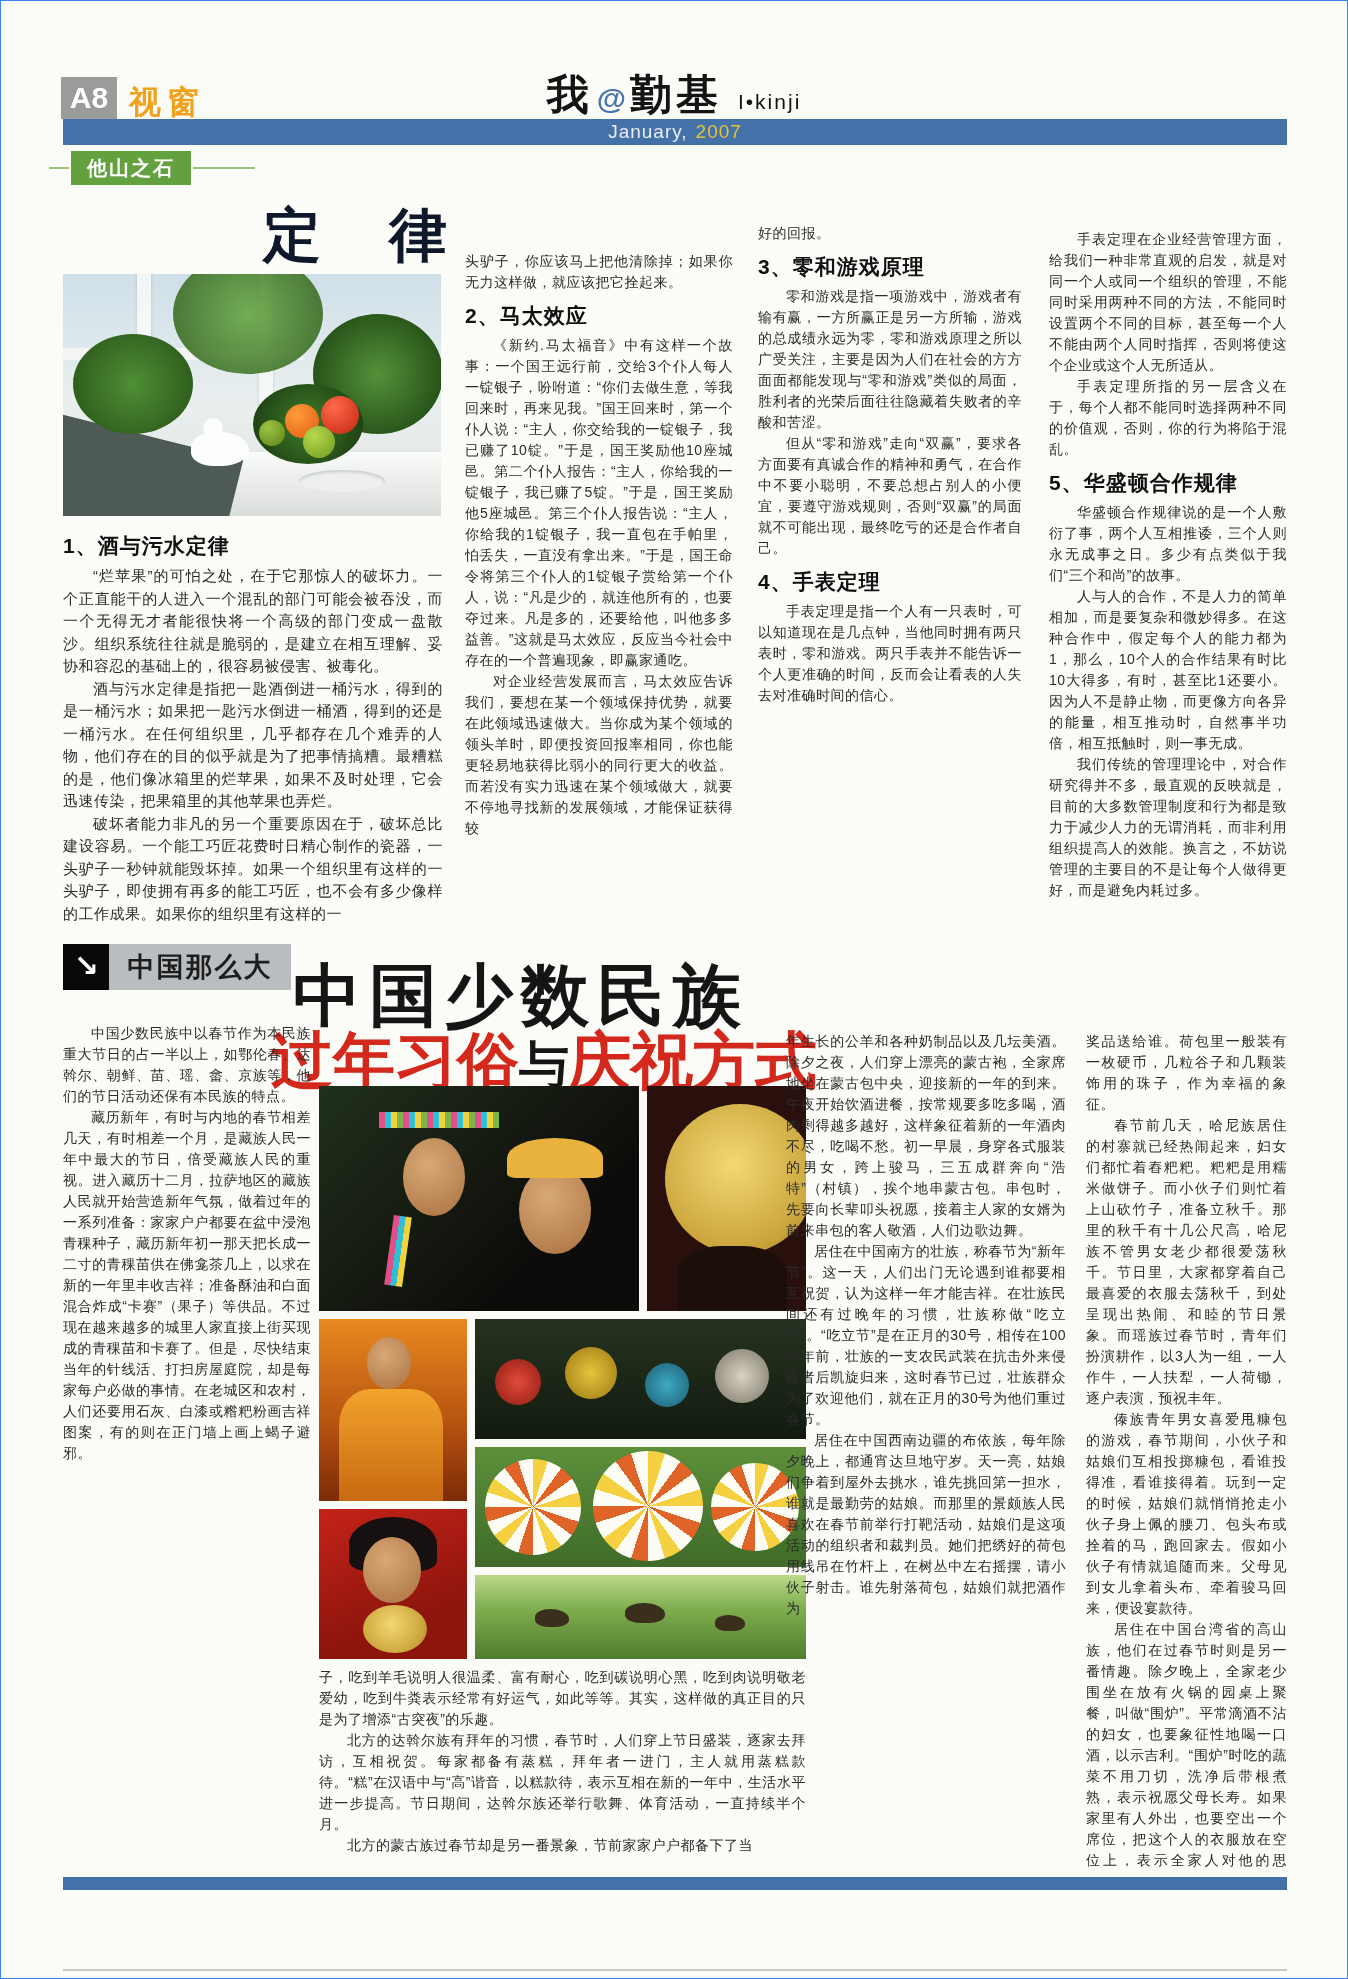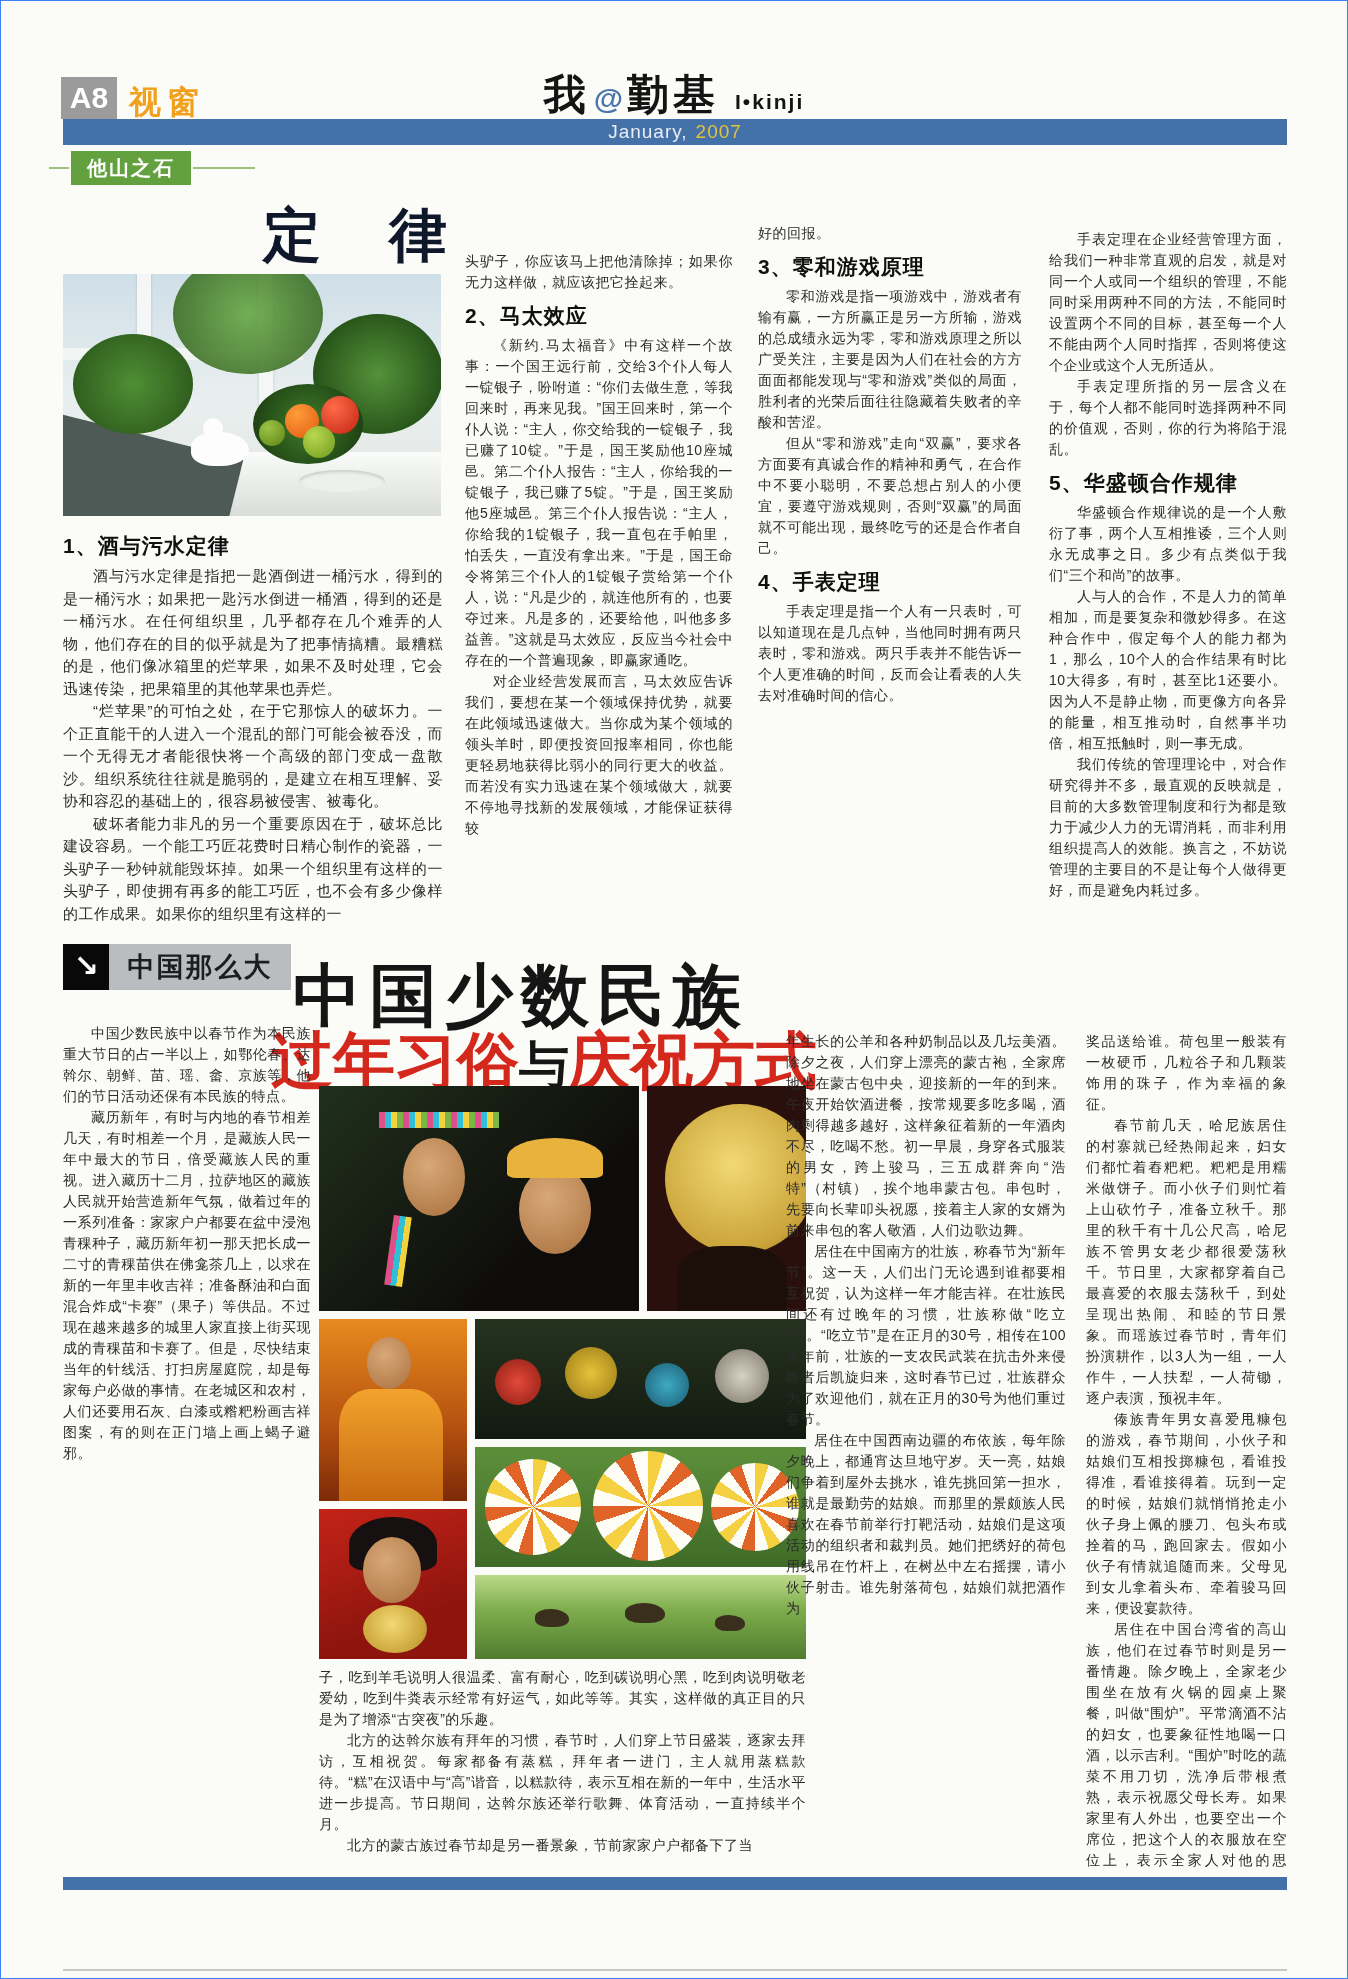--- a/index.html
+++ b/index.html
@@ -10,21 +10,21 @@
   }
   .abs { position:absolute; }
 
   
   .pageno { left:60px; top:76px; width:56px; height:42px; background:#9b9b9b;
     color:#fff; font-size:30px; font-weight:900; text-align:center; line-height:42px; }
   .secname { left:128px; top:80px; color:#f0a11e; font-size:32px; font-weight:900; letter-spacing:6px; }
   .masthead { left:0; right:0; top:66px; display:flex; justify-content:center; align-items:baseline; }
   .mh-cn { font-size:42px; font-weight:900; color:#141414; letter-spacing:4px; }
   .mh-at { font-size:30px; font-weight:900; color:#4a74ad; margin:0 4px; }
-  .mh-latin { font-size:21px; font-weight:700; color:#141414; margin-left:16px; letter-spacing:2px; }
+  .mh-latin { font-size:21px; font-weight:400; color:#141414; margin-left:16px; letter-spacing:2px; }
   .datebar { left:62px; top:118px; width:1224px; height:26px; background:#4472a8;
     display:flex; justify-content:center; align-items:center; gap:8px;
     font-size:19px; letter-spacing:1px; }
   .datebar .m { color:#e8edf4; } .datebar .y { color:#e3c23c; }
 
   
   .laws-badge { left:70px; top:150px; width:120px; height:34px; background:#63a13e;
     color:#fff; font-size:20px; font-weight:900; text-align:center; line-height:34px; letter-spacing:2px; }
   .rule-l { left:48px; top:166px; width:20px; height:2px; background:#9cc27e; }
   .rule-r { left:192px; top:166px; width:62px; height:2px; background:#9cc27e; }
@@ -126,22 +126,22 @@
     <div class="ph duck-head" style="left:140px;top:144px;position:absolute;"></div>
     <div class="ph plate" style="left:236px;top:196px;position:absolute;"></div>
     <div class="ph blob" style="left:222px;top:130px;width:34px;height:34px;background:radial-gradient(circle at 35% 30%,#ff9c3a,#e05a10);"></div>
     <div class="ph blob" style="left:258px;top:122px;width:38px;height:38px;background:radial-gradient(circle at 35% 30%,#ff6a4a,#c22410);"></div>
     <div class="ph blob" style="left:240px;top:152px;width:32px;height:32px;background:radial-gradient(circle at 35% 30%,#b8d84e,#6f9a1e);"></div>
     <div class="ph blob" style="left:196px;top:146px;width:26px;height:26px;background:radial-gradient(circle at 35% 30%,#9cc344,#5d8418);"></div>
   </div>
 
   <div class="abs body laws-col1">
     <div class="law-h">1、酒与污水定律</div>
+    <p>“烂苹果”的可怕之处，在于它那惊人的破坏力。一个正直能干的人进入一个混乱的部门可能会被吞没，而一个无得无才者能很快将一个高级的部门变成一盘散沙。组织系统往往就是脆弱的，是建立在相互理解、妥协和容忍的基础上的，很容易被侵害、被毒化。</p>
     <p>酒与污水定律是指把一匙酒倒进一桶污水，得到的是一桶污水；如果把一匙污水倒进一桶酒，得到的还是一桶污水。在任何组织里，几乎都存在几个难弄的人物，他们存在的目的似乎就是为了把事情搞糟。最糟糕的是，他们像冰箱里的烂苹果，如果不及时处理，它会迅速传染，把果箱里的其他苹果也弄烂。</p>
-    <p>“烂苹果”的可怕之处，在于它那惊人的破坏力。一个正直能干的人进入一个混乱的部门可能会被吞没，而一个无得无才者能很快将一个高级的部门变成一盘散沙。组织系统往往就是脆弱的，是建立在相互理解、妥协和容忍的基础上的，很容易被侵害、被毒化。</p>
     <p>破坏者能力非凡的另一个重要原因在于，破坏总比建设容易。一个能工巧匠花费时日精心制作的瓷器，一头驴子一秒钟就能毁坏掉。如果一个组织里有这样的一头驴子，即使拥有再多的能工巧匠，也不会有多少像样的工作成果。如果你的组织里有这样的一</p>
   </div>
 
   <div class="abs body laws-col2">
     <p class="cont">头驴子，你应该马上把他清除掉；如果你无力这样做，就应该把它拴起来。</p>
     <div class="law-h">2、马太效应</div>
     <p>《新约.马太福音》中有这样一个故事：一个国王远行前，交给3个仆人每人一锭银子，吩咐道：“你们去做生意，等我回来时，再来见我。”国王回来时，第一个仆人说：“主人，你交给我的一锭银子，我已赚了10锭。”于是，国王奖励他10座城邑。第二个仆人报告：“主人，你给我的一锭银子，我已赚了5锭。”于是，国王奖励他5座城邑。第三个仆人报告说：“主人，你给我的1锭银子，我一直包在手帕里，怕丢失，一直没有拿出来。”于是，国王命令将第三个仆人的1锭银子赏给第一个仆人，说：“凡是少的，就连他所有的，也要夺过来。凡是多的，还要给他，叫他多多益善。”这就是马太效应，反应当今社会中存在的一个普遍现象，即赢家通吃。</p>
     <p>对企业经营发展而言，马太效应告诉我们，要想在某一个领域保持优势，就要在此领域迅速做大。当你成为某个领域的领头羊时，即便投资回报率相同，你也能更轻易地获得比弱小的同行更大的收益。而若没有实力迅速在某个领域做大，就要不停地寻找新的发展领域，才能保证获得较</p>
   </div>
 

